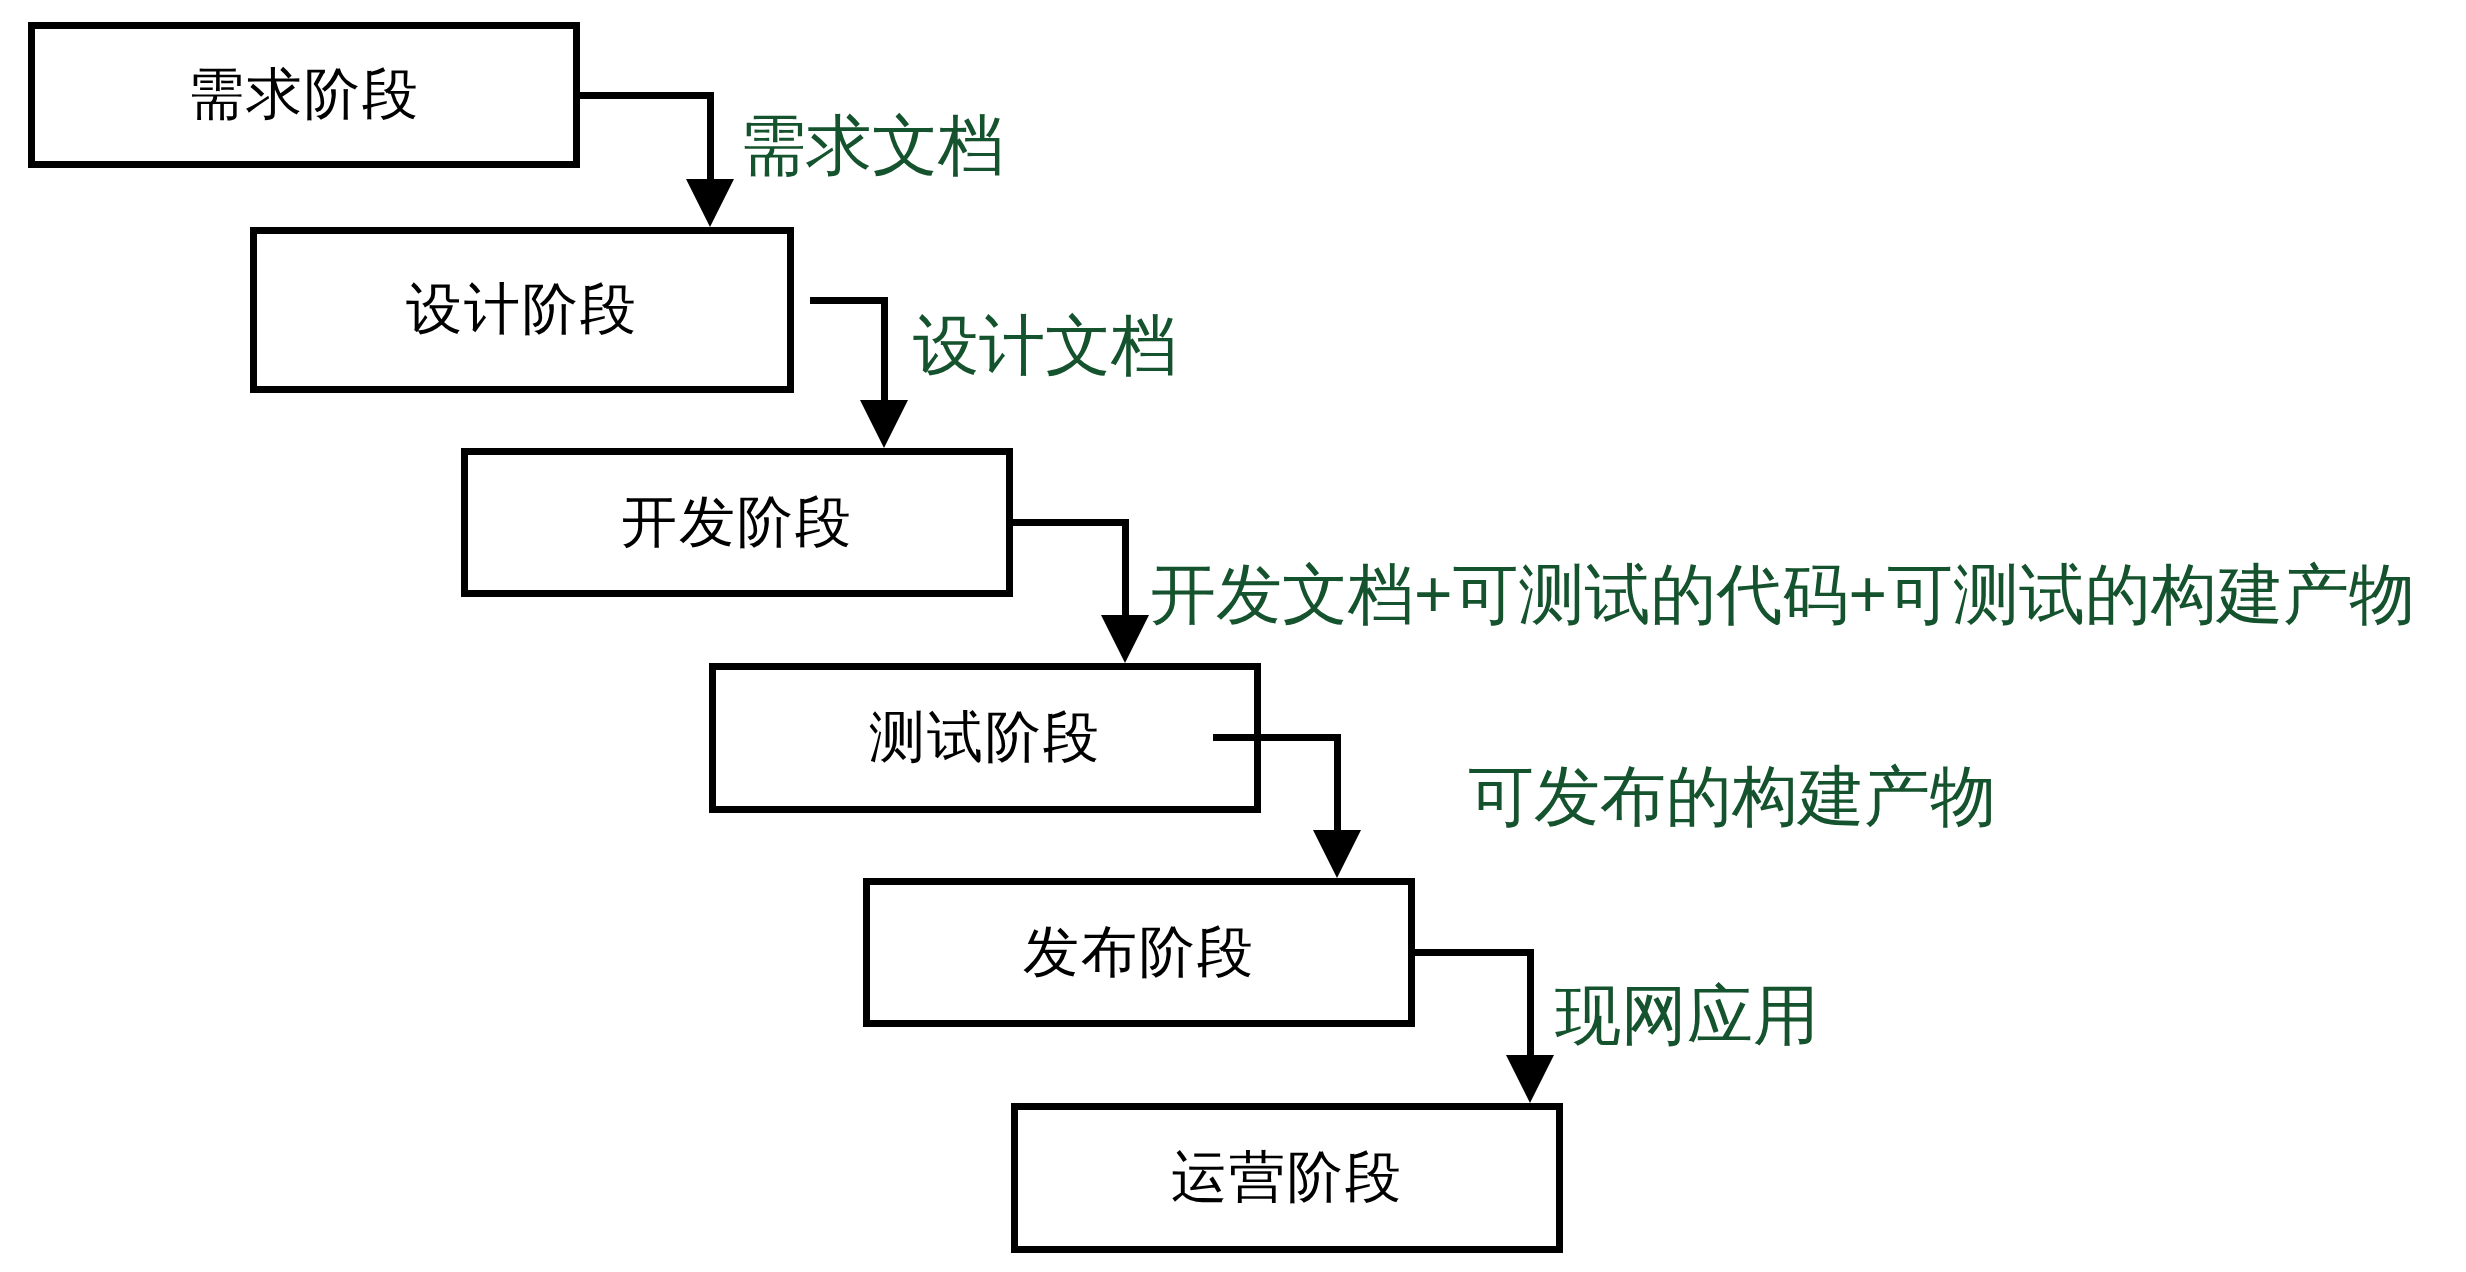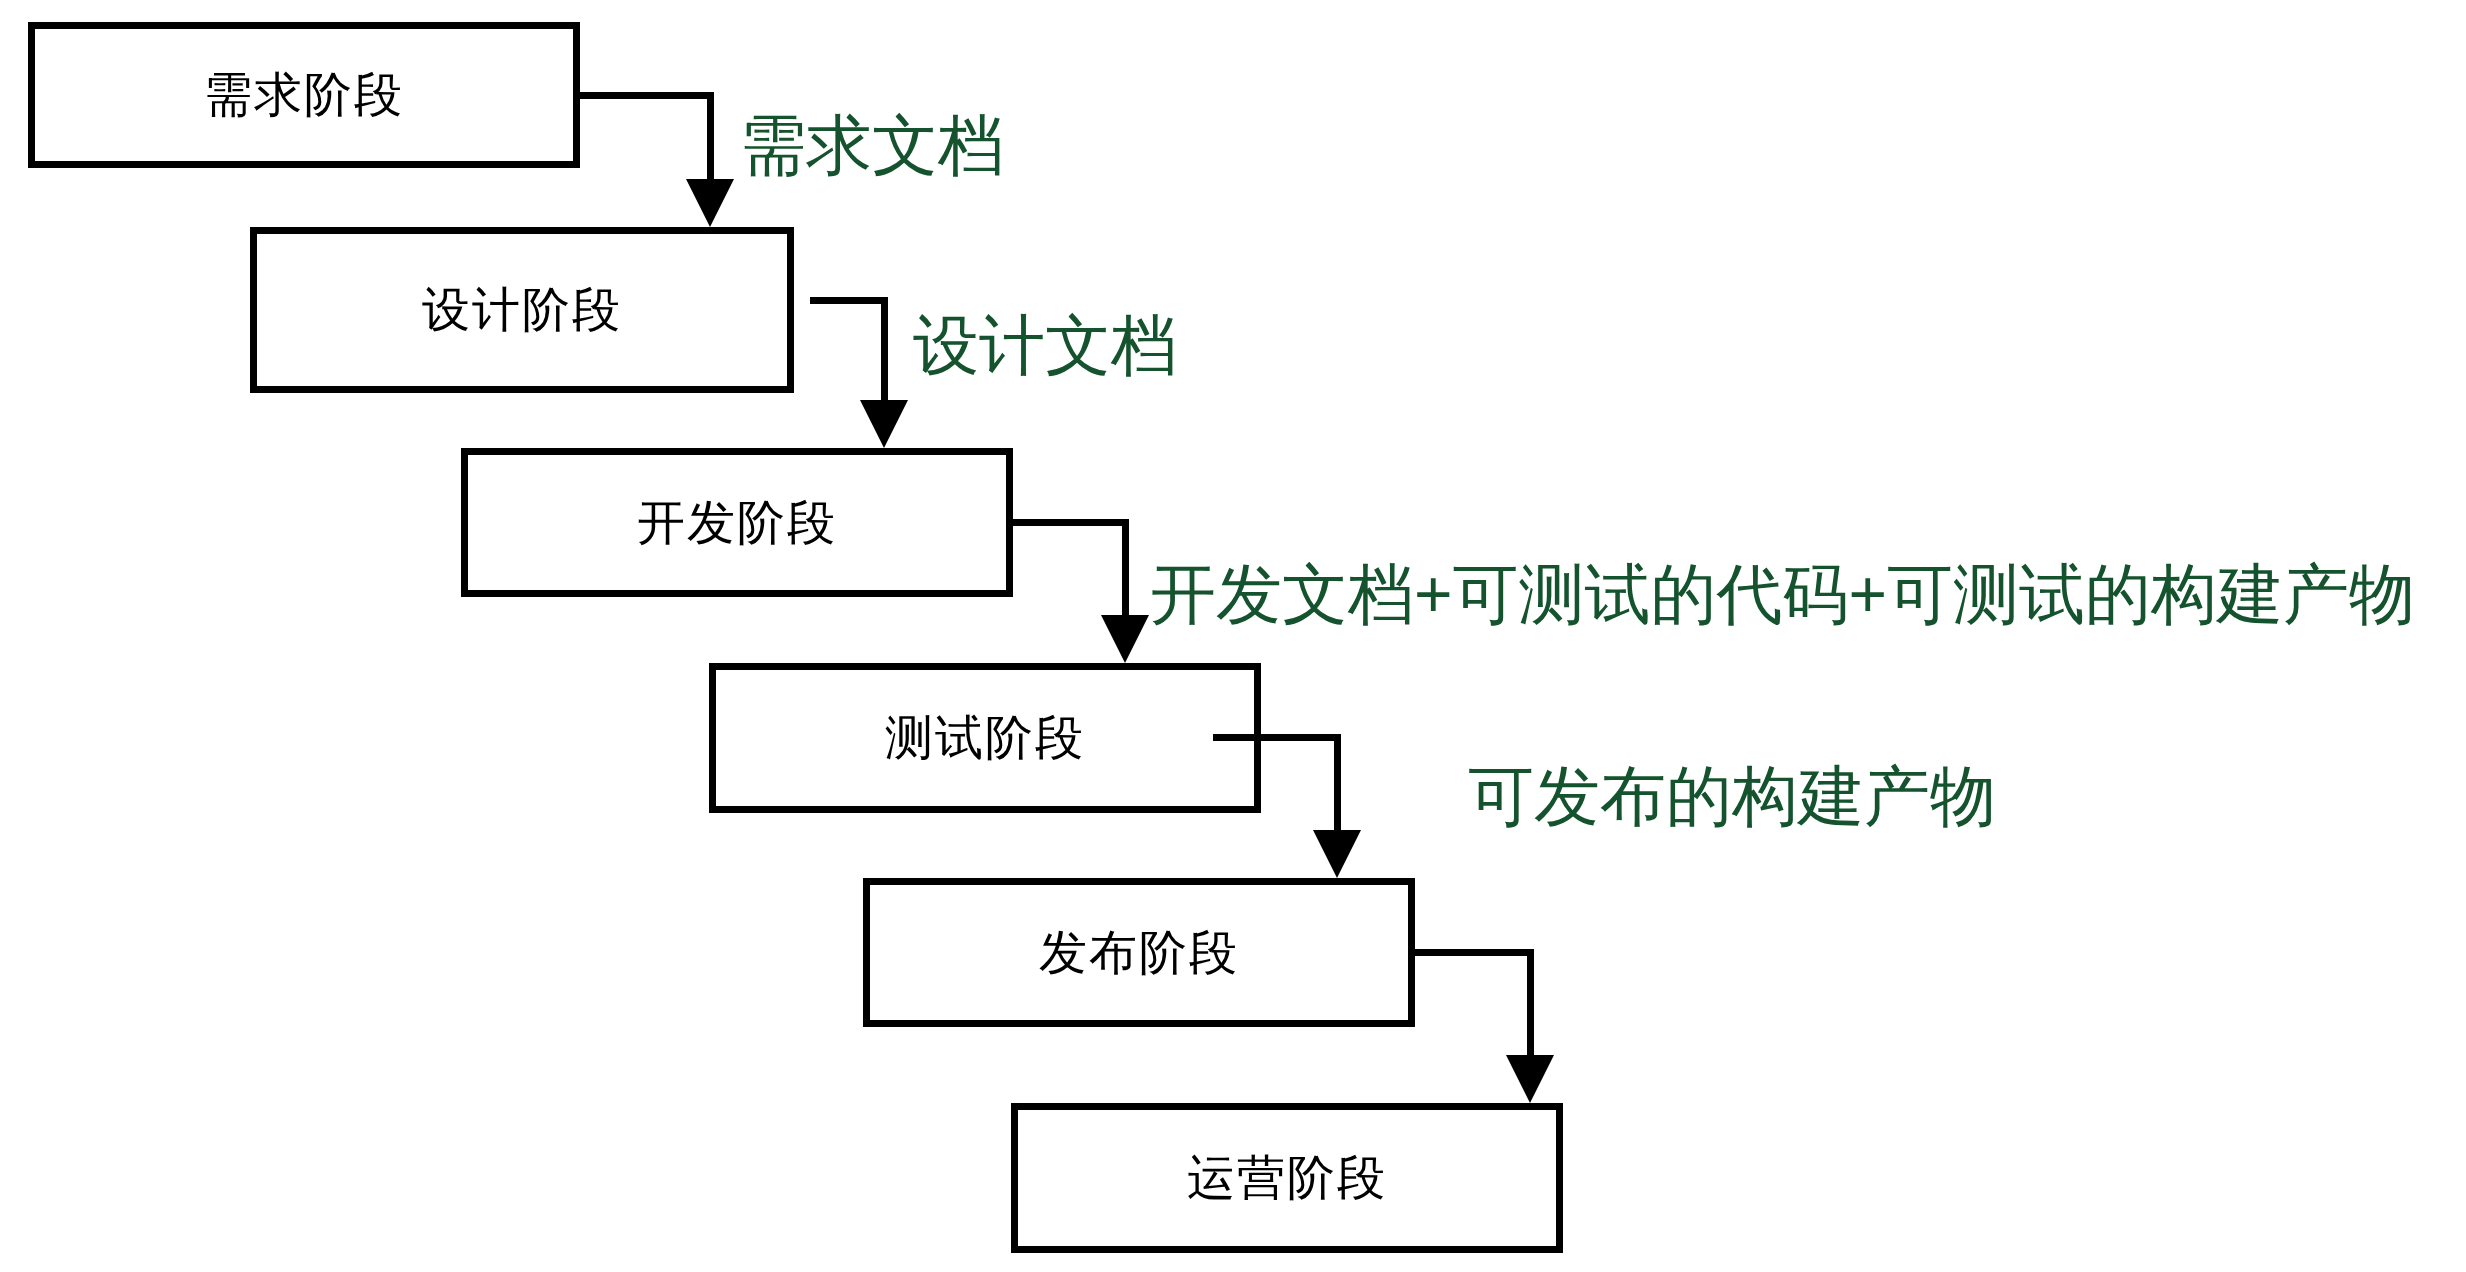--- a/index.html
+++ b/index.html
@@ -15,21 +15,21 @@
   .stage {
     position: absolute;
     box-sizing: border-box;
     border: 7px solid #000000;
     background: #ffffff;
     display: flex;
     align-items: center;
     justify-content: center;
   }
   .stage .stage-label {
-    font-size: 48px;
+    font-size: 56px;
     letter-spacing: 2px;
     color: #000000;
     white-space: nowrap;
   }
   .hline, .vline {
     position: absolute;
     background: #000000;
   }
   .arrowhead {
     position: absolute;
@@ -123,14 +123,15 @@
   <div class="edge-label" id="el3">开发文档+可测试的代码+可测试的构建产物</div>
 
   <div class="hline" id="c4h"></div>
   <div class="vline" id="c4v"></div>
   <div class="arrowhead" id="c4a"></div>
   <div class="edge-label" id="el4">可发布的构建产物</div>
 
   <div class="hline" id="c5h"></div>
   <div class="vline" id="c5v"></div>
   <div class="arrowhead" id="c5a"></div>
+  <div class="edge-label" id="el5">现网应用</div>
 
 </div>
 
 </body></html>

